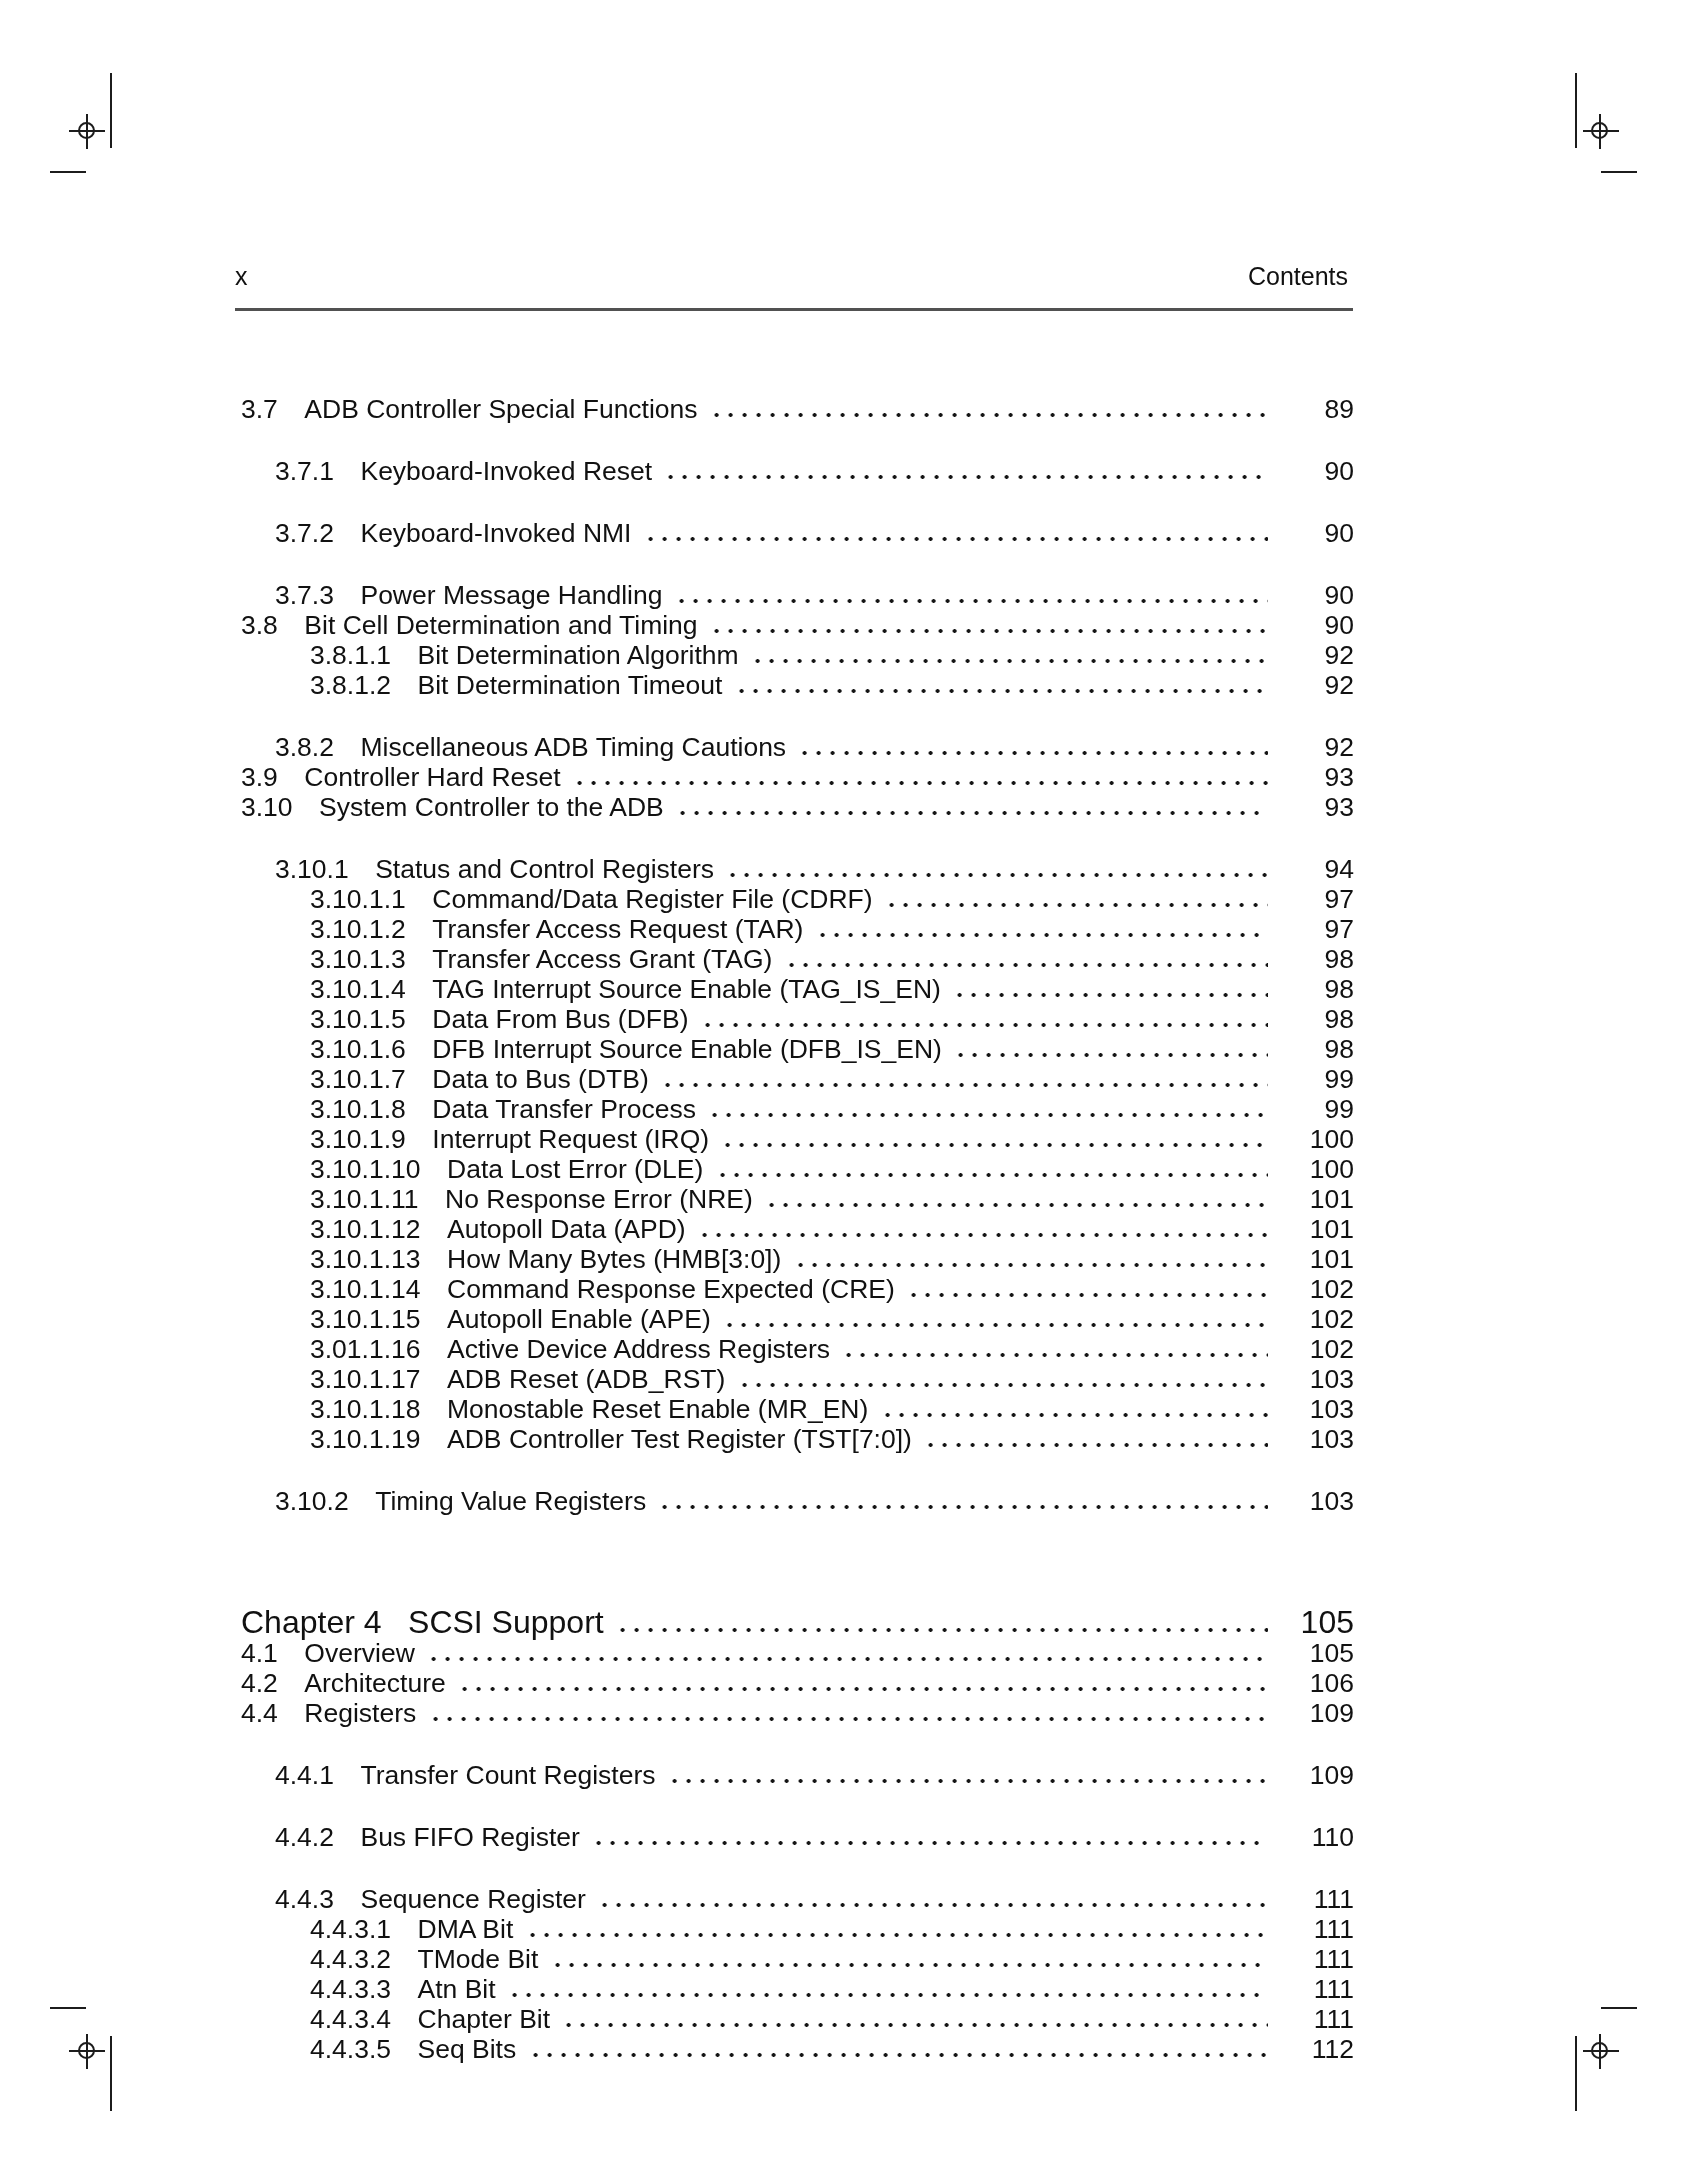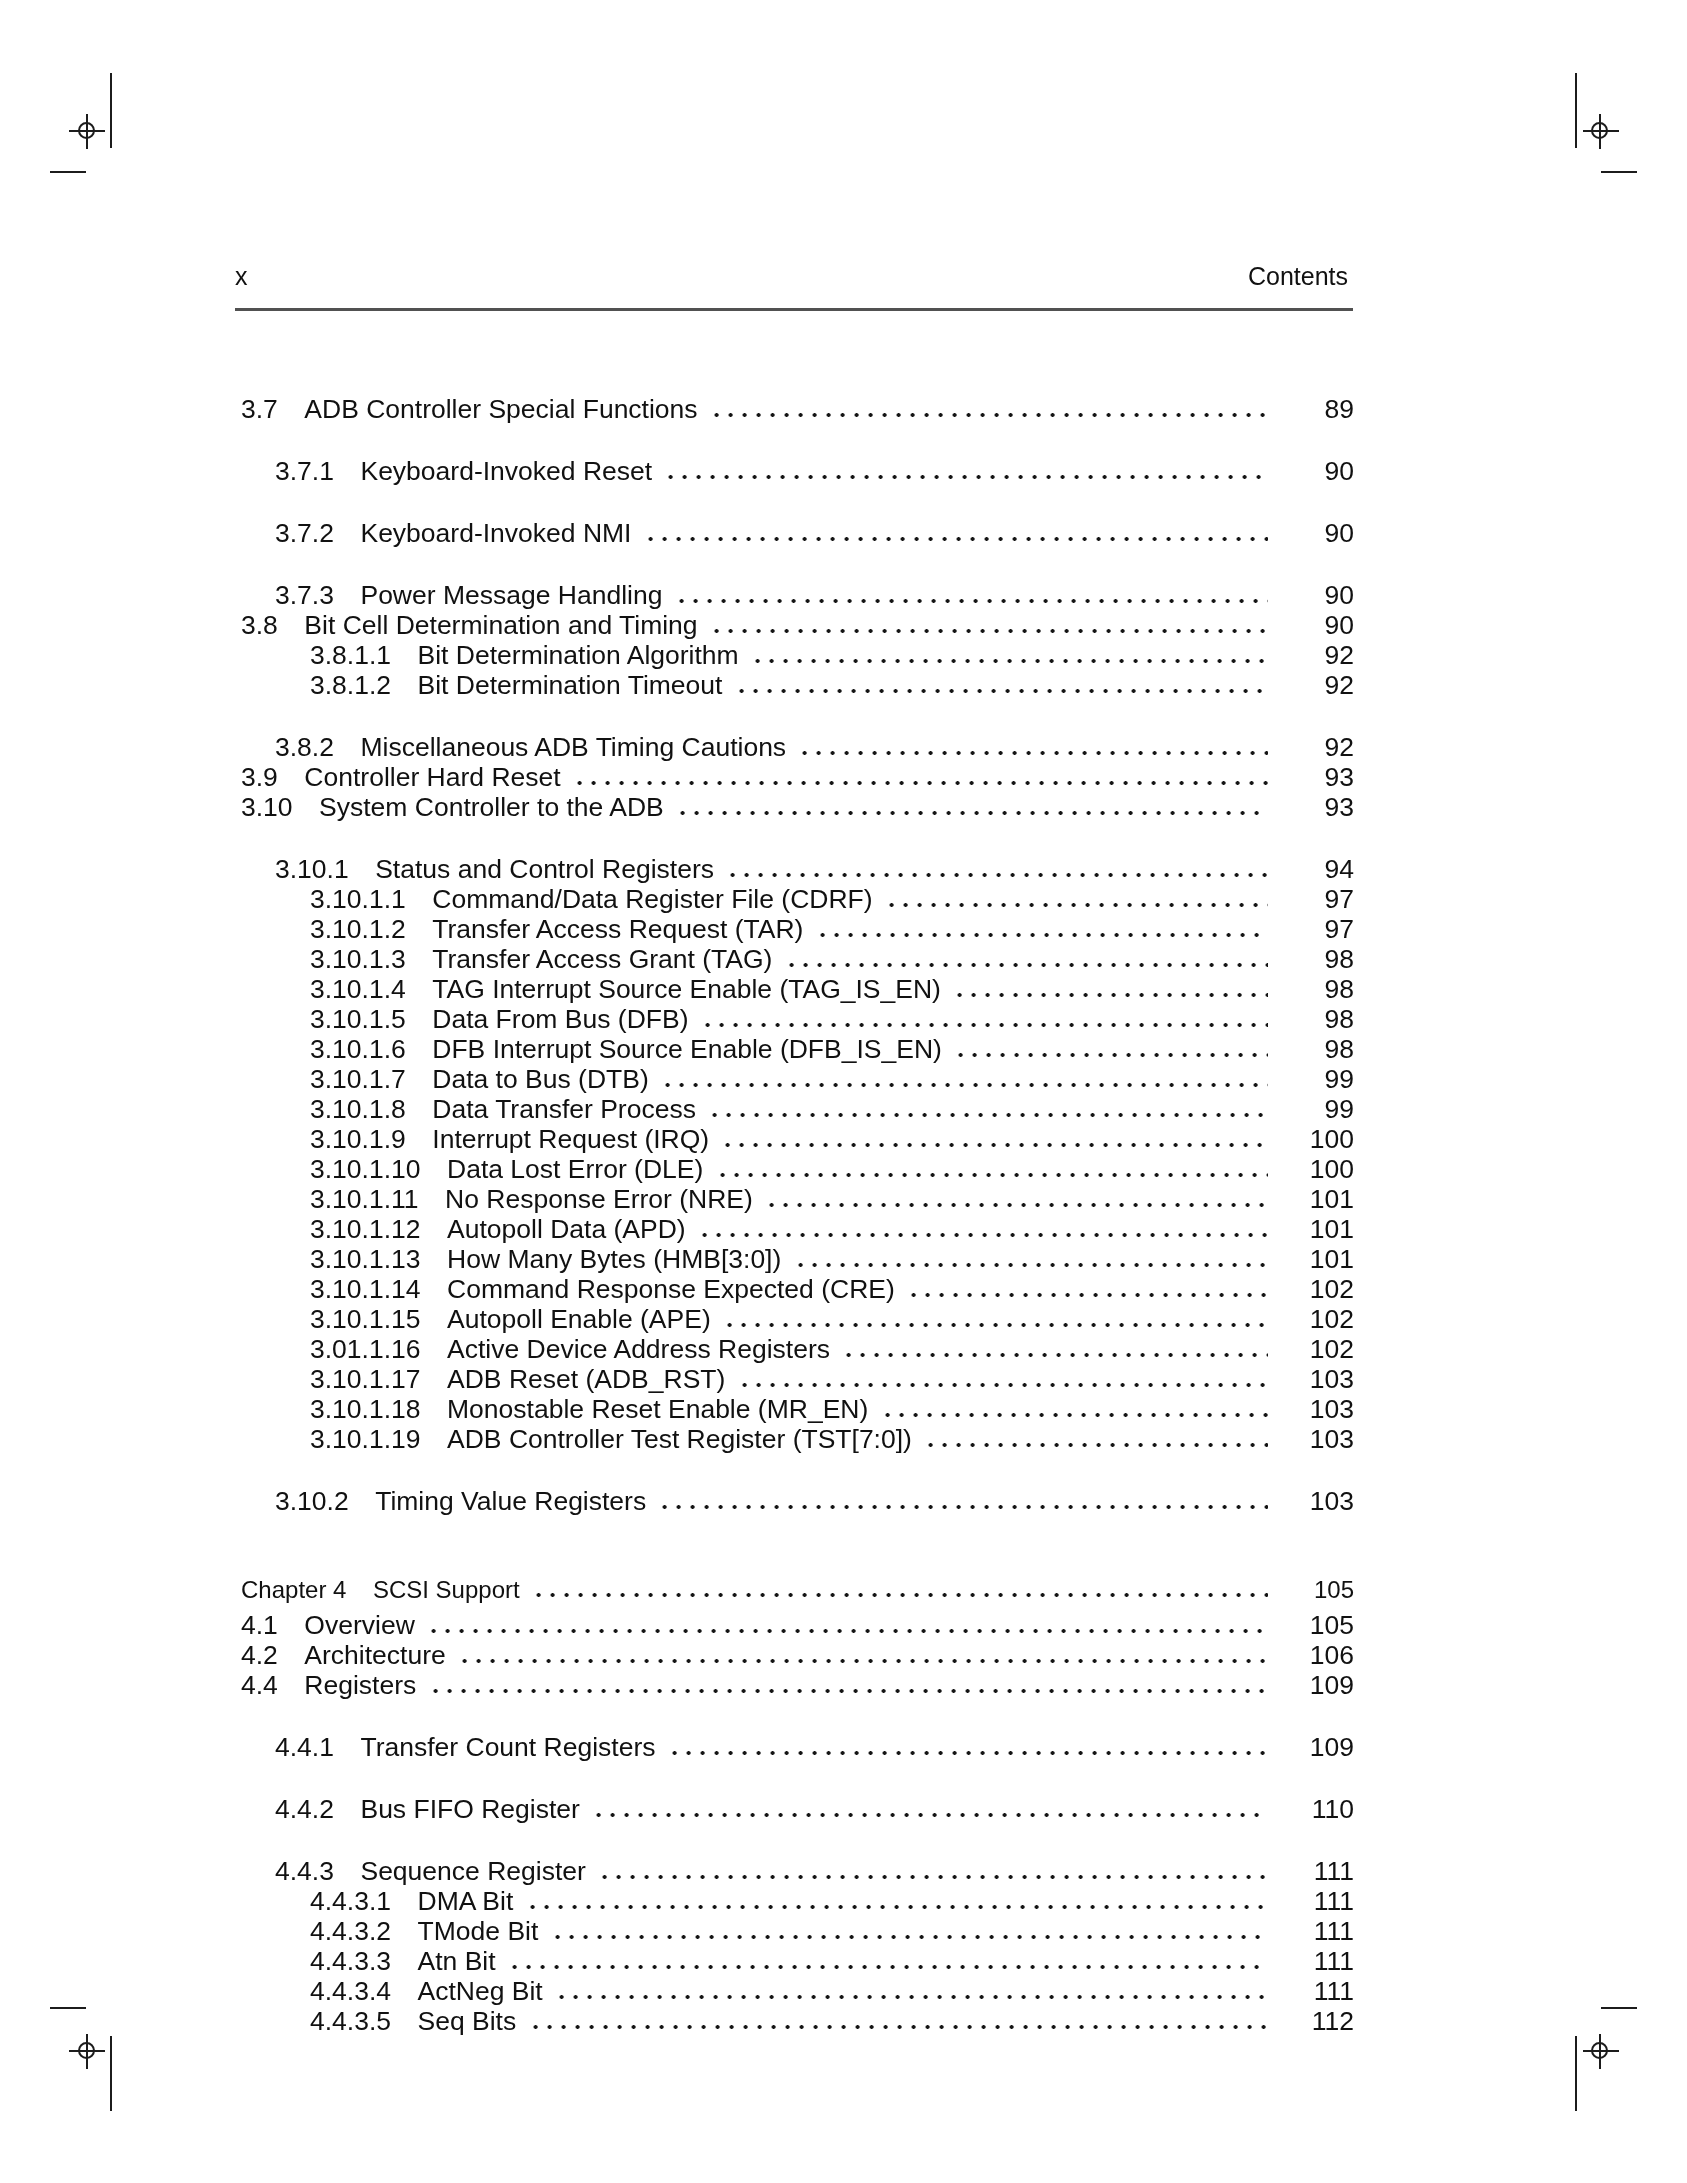--- a/index.html
+++ b/index.html
@@ -29,21 +29,21 @@
     font-size:26.5px;
   }
   .toc-row {
     display:flex; align-items:baseline;
     height:30px; white-space:nowrap;
   }
   .toc-row.lvl1 { padding-left:0; }
   .toc-row.lvl2 { padding-left:34px;margin-top:32px; }
   .toc-row.lvl3 { padding-left:69px; }
   .toc-row.chapter {
-    margin-top:60px; height:34px; font-size:24px;
+    margin-top:88px; height:34px; font-size:32px;
   }
   .num   { margin-right:26.5px; }
   .title { flex:0 0 auto; }
   .leader {
     flex:1 1 auto;
     height:6px;
     margin-left:9.3px;
     background-image:radial-gradient(circle, #141414 1.7px, rgba(0,0,0,0) 2.2px);
     background-size:14px 6px;
     background-repeat:repeat-x;
@@ -314,21 +314,21 @@
       <span class="pg">111</span>
     </div>
       <div class="toc-row lvl3">
       <span class="num">4.4.3.3</span>
       <span class="title">Atn Bit</span>
       <span class="leader"></span>
       <span class="pg">111</span>
     </div>
       <div class="toc-row lvl3">
       <span class="num">4.4.3.4</span>
-      <span class="title">ActNeg Bit</span>
+      <span class="title">Chapter Bit</span>
       <span class="leader"></span>
       <span class="pg">111</span>
     </div>
       <div class="toc-row lvl3">
       <span class="num">4.4.3.5</span>
       <span class="title">Seq Bits</span>
       <span class="leader"></span>
       <span class="pg">112</span>
     </div>
     </div>

